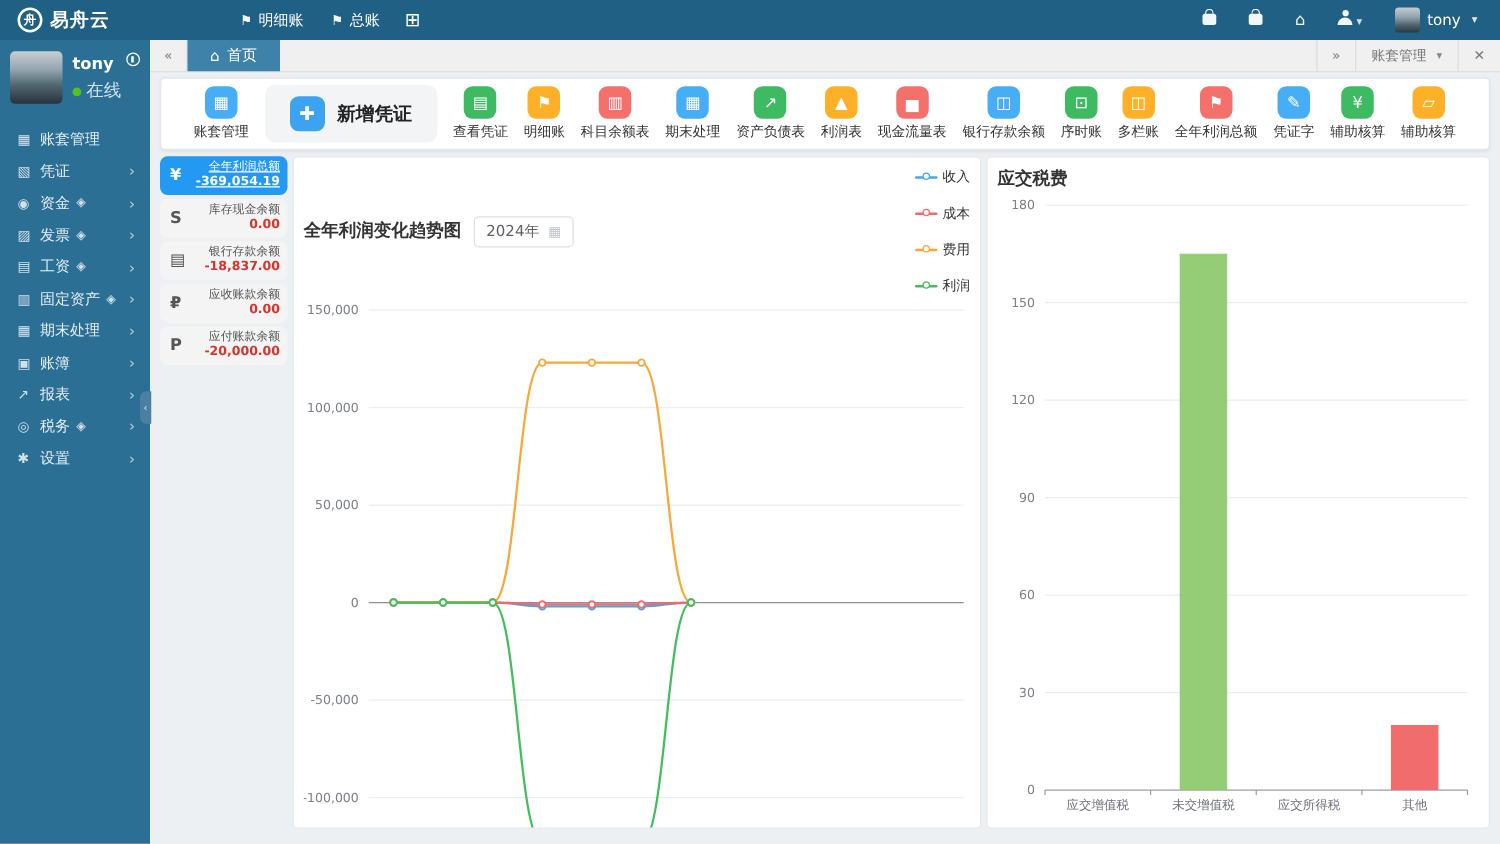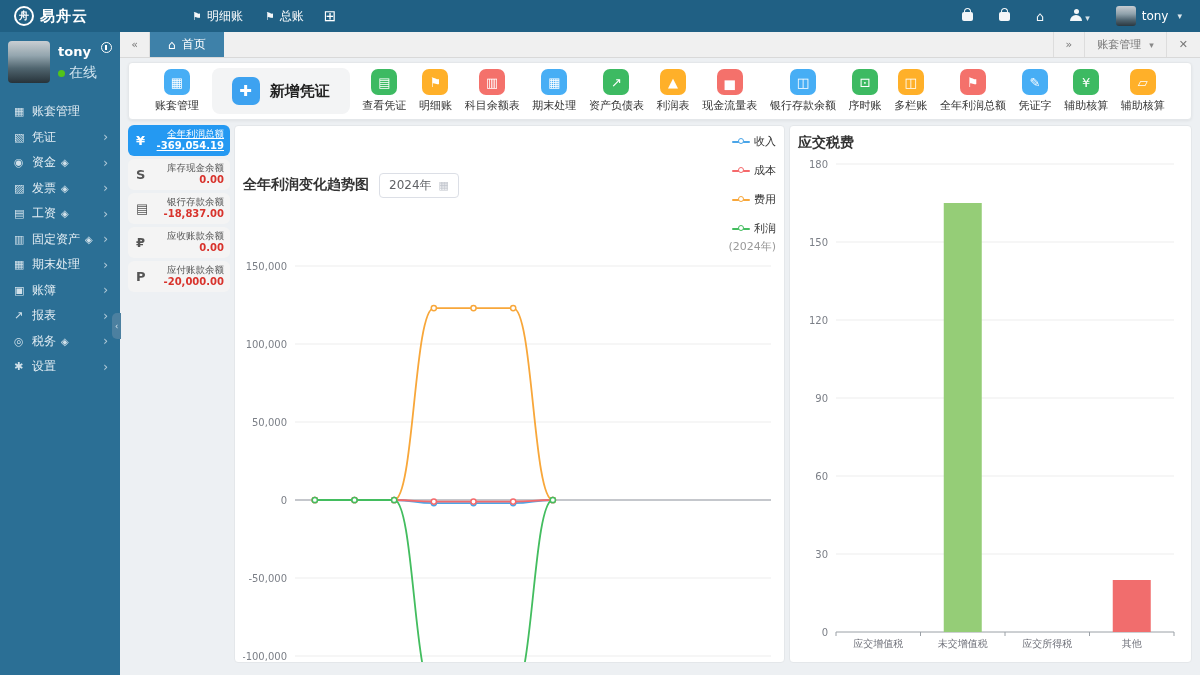--- a/index.html
+++ b/index.html
@@ -375,21 +375,20 @@
   </span>
             <span class="lg-item">
     <span class="lg-mark" style="color: rgb(67, 189, 95);">
                 <i class="lg-line"></i>
                 <i class="lg-dot"></i>
               </span>
     <span class="lg-label">利润</span>
   </span>
           </span>
       </div>
-      <div class="cc-sub">(2024年)</div>
       <svg id="line-chart" class="chart-svg" width="536" height="498" viewBox="0 0 536 498">
           <line x1="52" x2="528" y1="12" y2="12" stroke="#ededed" stroke-width="1"></line>
           <text x="44" y="15.5" text-anchor="end" font-size="10" fill="#7b7f87">150,000</text>
           <line x1="52" x2="528" y1="90" y2="90" stroke="#ededed" stroke-width="1"></line>
           <text x="44" y="93.5" text-anchor="end" font-size="10" fill="#7b7f87">100,000</text>
           <line x1="52" x2="528" y1="168" y2="168" stroke="#ededed" stroke-width="1"></line>
           <text x="44" y="171.5" text-anchor="end" font-size="10" fill="#7b7f87">50,000</text>
           <text x="44" y="249.5" text-anchor="end" font-size="10" fill="#7b7f87">0</text>
           <line x1="52" x2="528" y1="324" y2="324" stroke="#ededed" stroke-width="1"></line>
           <text x="44" y="327.5" text-anchor="end" font-size="10" fill="#7b7f87">-50,000</text>

